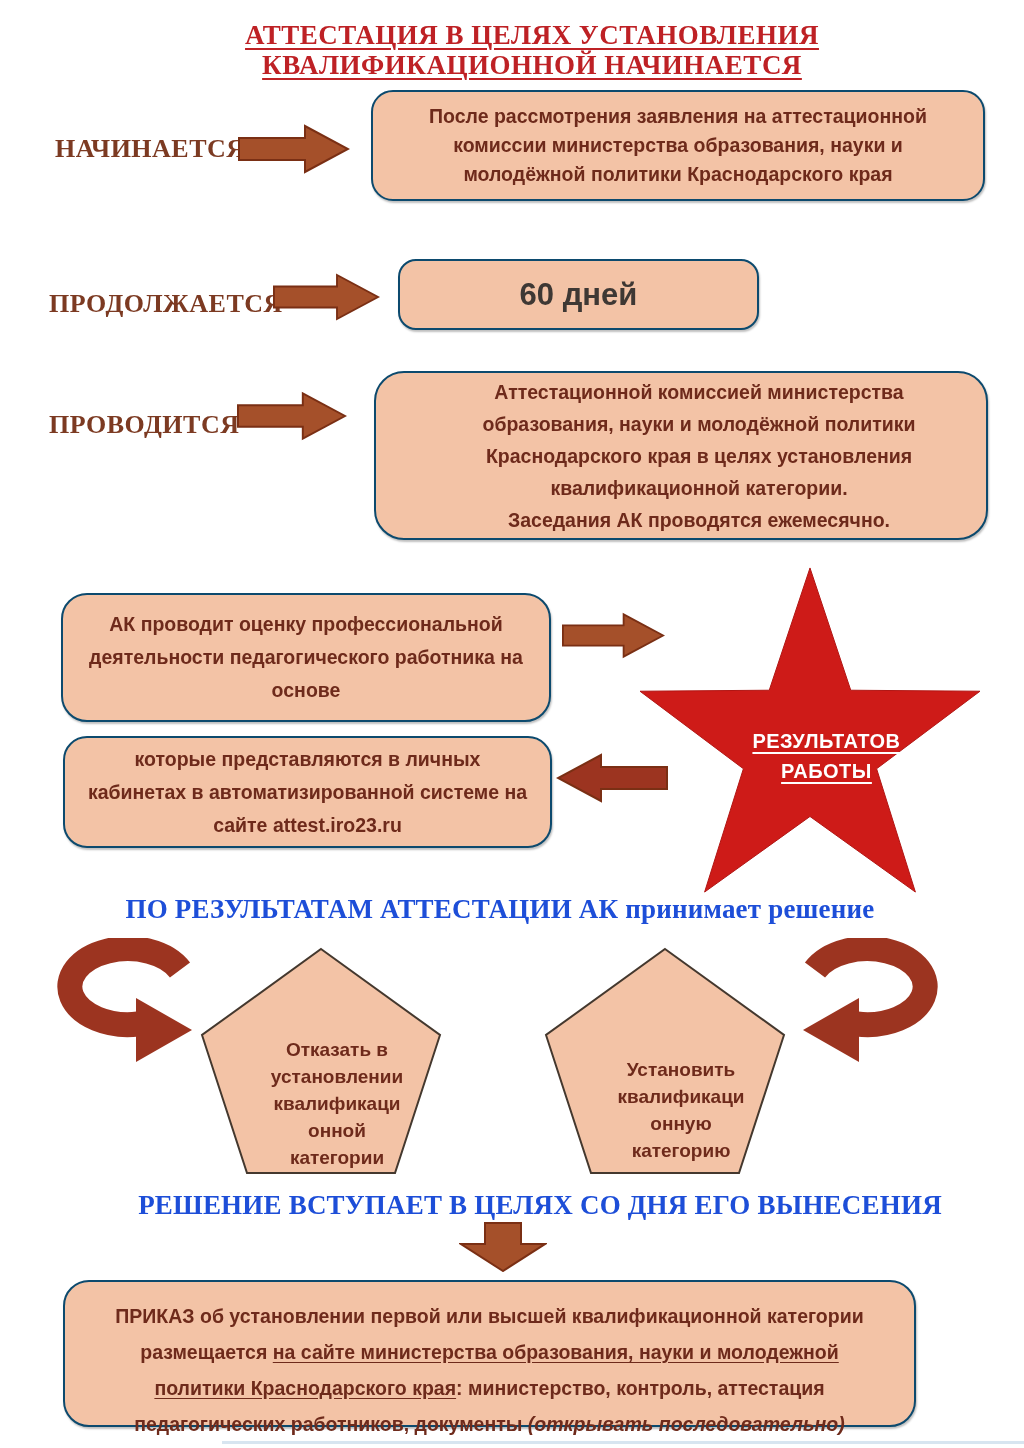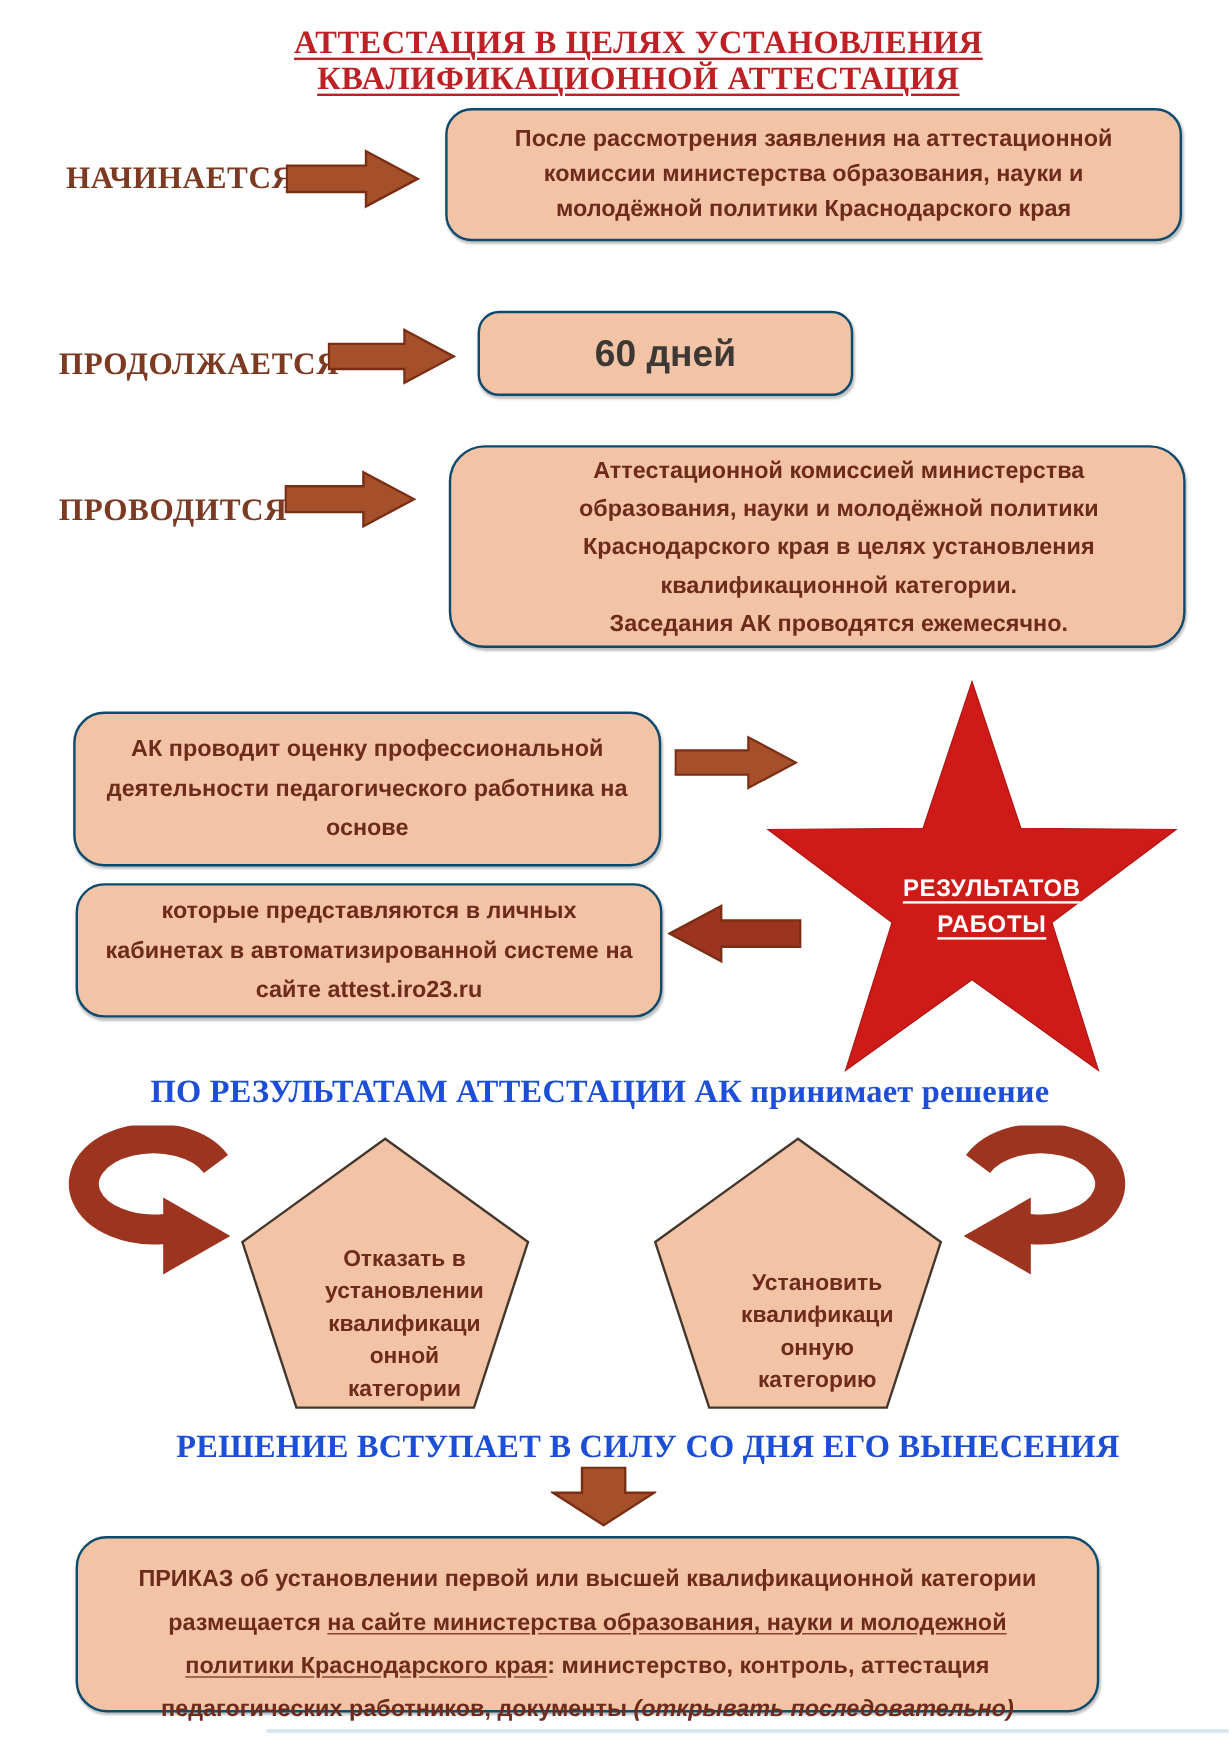--- a/index.html
+++ b/index.html
@@ -32,21 +32,21 @@
   
   .box{
     position:absolute;box-sizing:border-box;
     background:#F3C3A6;border:2px solid #0c4a6e;
     display:flex;align-items:center;justify-content:center;text-align:center;
     color:#6E2A1B;font-weight:bold;
     box-shadow:1px 2px 2px rgba(0,0,0,.25);
   }
   .ml{white-space:pre-line;margin-left:36px;}
   #box-begins{left:371px;top:90px;width:614px;height:111px;border-radius:22px;font-size:19.5px;line-height:29px;padding:8px 28px;}
-  #box-days{left:398px;top:259px;width:313px;height:71px;border-radius:18px;font-size:31px;color:#3E3834;}
+  #box-days{left:398px;top:259px;width:361px;height:71px;border-radius:18px;font-size:31px;color:#3E3834;}
   #box-conducted{left:374px;top:371px;width:614px;height:169px;border-radius:30px;font-size:19.5px;line-height:32px;padding:8px 30px;}
   #box-basis{left:61px;top:593px;width:490px;height:129px;border-radius:26px;font-size:19.5px;line-height:33px;padding:8px 24px;}
   #box-portal{left:63px;top:736px;width:489px;height:112px;border-radius:24px;font-size:19.5px;line-height:33px;padding:8px 22px;}
   #box-order{left:63px;top:1280px;width:853px;height:147px;border-radius:26px;font-size:19.5px;line-height:36px;padding:10px 32px;display:block;}
   #box-order p{margin:6px 0 0 0;text-align:center;}
   .u{text-decoration:underline;text-underline-offset:3px;}
   .it{font-style:italic;}
   
   .shape{position:absolute;}
   #arrow-begins{left:238px;top:123px;}
@@ -73,21 +73,21 @@
   #pent-text-right{left:570px;top:1040px;width:190px;}
   .bottom-rule{position:absolute;left:222px;top:1441px;width:802px;height:3px;background:#D8E5F0;}
 </style>
 </head>
 <body>
 
 <div class="canvas">
 
   <h1 class="title">
     <span class="t-line">АТТЕСТАЦИЯ В ЦЕЛЯХ УСТАНОВЛЕНИЯ</span>
-    <span class="t-line">КВАЛИФИКАЦИОННОЙ АТТЕСТАЦИЯ</span>
+    <span class="t-line">КВАЛИФИКАЦИОННОЙ НАЧИНАЕТСЯ</span>
   </h1>
 
   <p class="stage-label" id="lbl-begins">НАЧИНАЕТСЯ</p>
   <svg class="shape" id="arrow-begins" width="112" height="52" viewBox="0 0 112 52">
     <polygon points="1,15 67,15 67,3 110,26 67,49 67,37 1,37" fill="#A5502A" stroke="#7A2F14" stroke-width="2"></polygon>
   </svg>
   <div class="box" id="box-begins">
     <span>После рассмотрения заявления на аттестационной комиссии министерства образования, науки и молодёжной политики Краснодарского края</span>
   </div>
 
@@ -149,21 +149,21 @@
 категории</p>
 
   <svg class="shape" id="pentagon-right" width="250" height="237" viewBox="0 0 250 237">
     <polygon points="125,6 244,92 199,230 51,230 6,92" fill="#F3C3A6" stroke="#44382E" stroke-width="2"></polygon>
   </svg>
   <p class="pent-text" id="pent-text-right">Установить
 квалификаци
 онную
 категорию</p>
 
-  <p class="big-heading" id="effective-heading">РЕШЕНИЕ ВСТУПАЕТ В СИЛУ СО ДНЯ ЕГО ВЫНЕСЕНИЯ</p>
+  <p class="big-heading" id="effective-heading">РЕШЕНИЕ ВСТУПАЕТ В ЦЕЛЯХ СО ДНЯ ЕГО ВЫНЕСЕНИЯ</p>
   <svg class="shape" id="arrow-down" width="88" height="50" viewBox="0 0 88 50">
     <polygon points="26,1 62,1 62,22 86,22 44,49 2,22 26,22" fill="#A5502A" stroke="#7A2F14" stroke-width="2"></polygon>
   </svg>
 
   <div class="box" id="box-order">
     <p><span>ПРИКАЗ об установлении первой или высшей квалификационной категории размещается </span><span class="u">на сайте министерства образования, науки и молодежной политики Краснодарского края</span><span>:  министерство, контроль, аттестация педагогических работников, документы </span><span class="it">(открывать последовательно)</span></p>
   </div>
 
   <div class="bottom-rule"></div>
 

